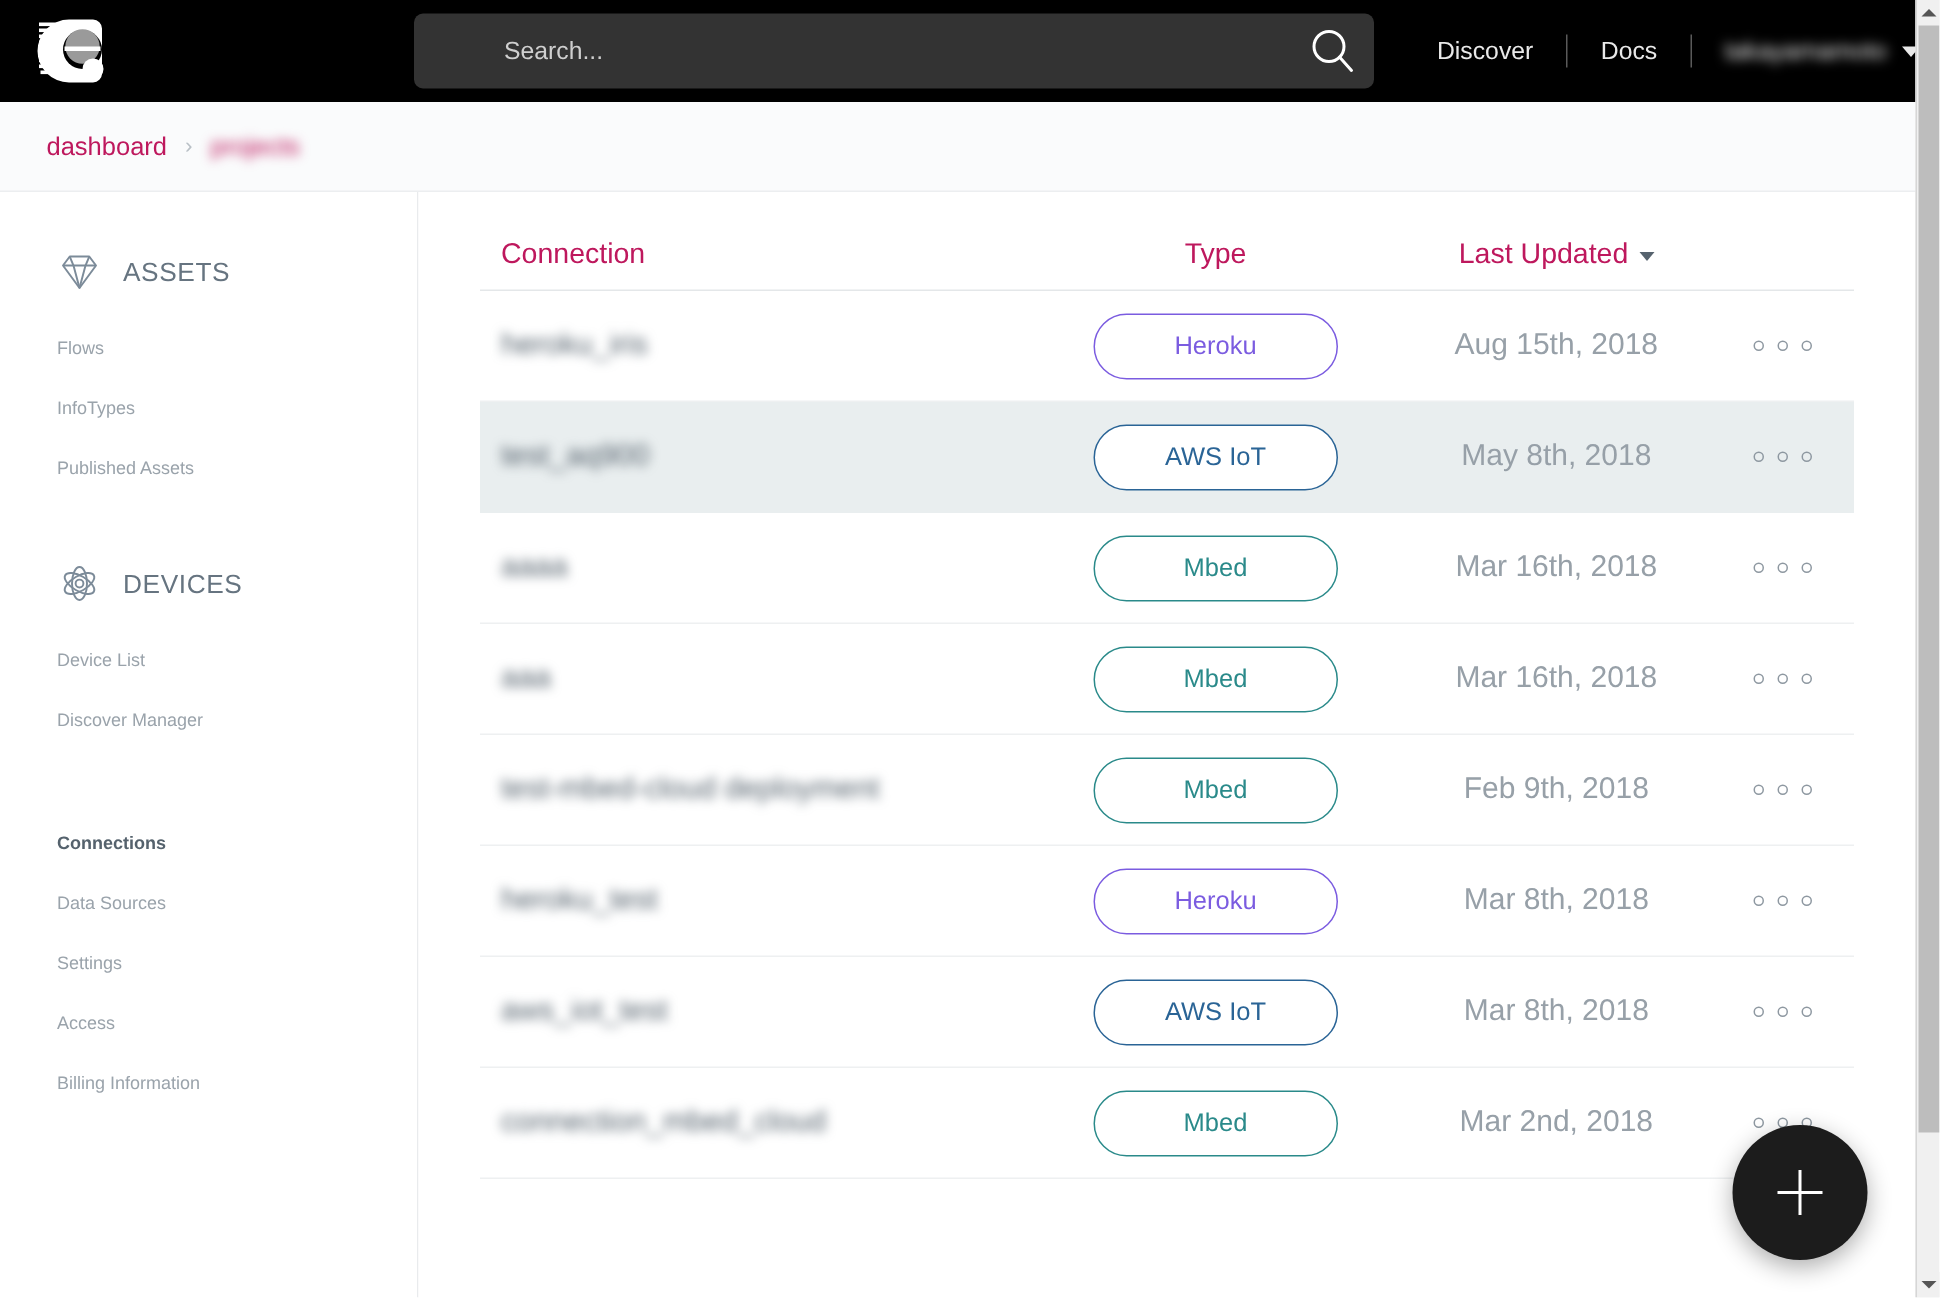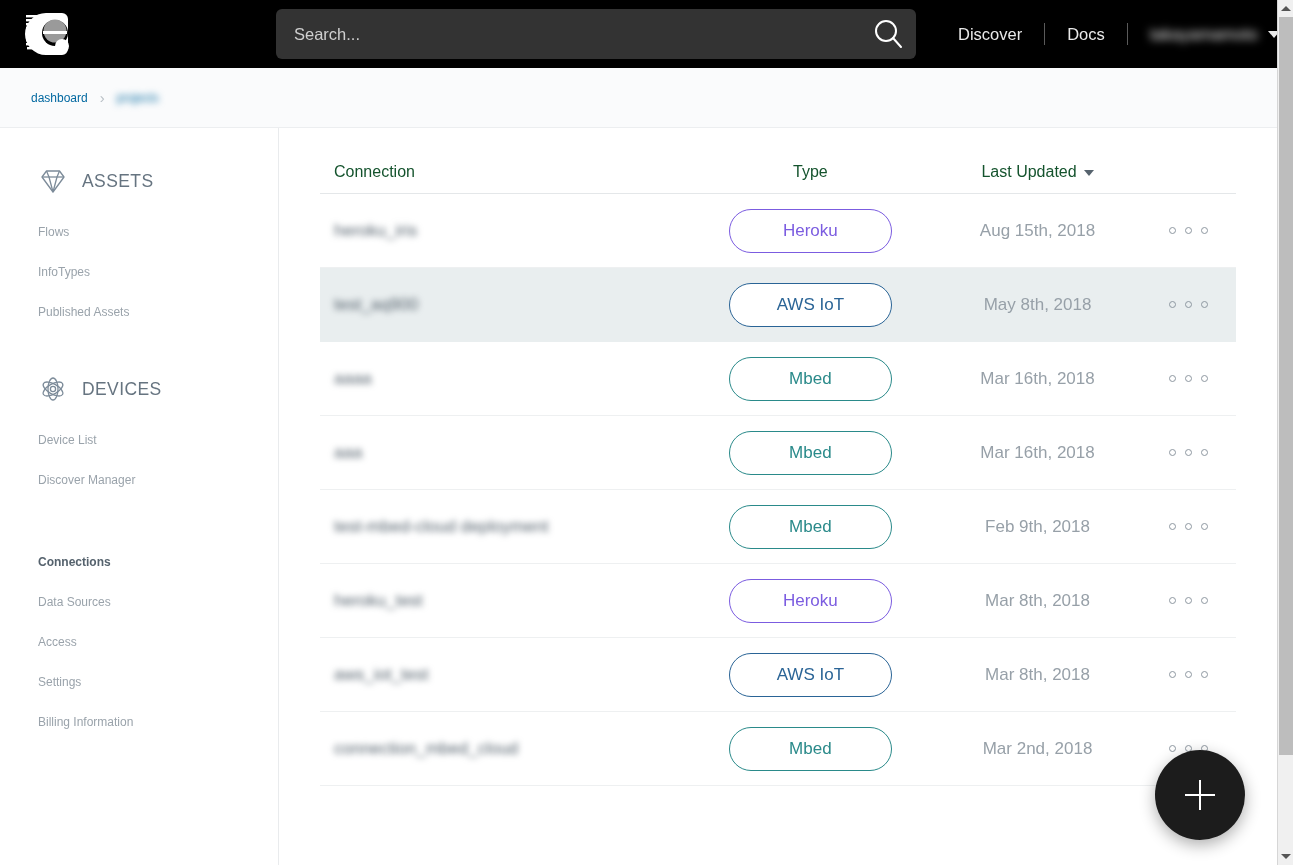--- a/index.html
+++ b/index.html
@@ -27,21 +27,21 @@
     display: flex; align-items: center; justify-content: center;
     flex: 0 0 auto;
   }
   .logo-mark { width: 52px; height: 50px; display:block; }
 
   .search-box {
     position: absolute; left: 276px; top: 9px;
     width: 640px; height: 50px;
     background: #333333;
     border-radius: 6px;
-    display: flex; align-items: center;
+    display: flex; align-items: center; padding-left: 42px;
   }
   .search-input {
     flex: 1 1 auto;
     background: transparent; border: none; outline: none;
     color: #d8d8d8;
     font-family: "Liberation Sans", sans-serif;
     font-size: 16.5px;
     padding: 0 18px 0 18px;
     height: 100%;
   }
@@ -88,22 +88,22 @@
   
   .breadcrumb {
     position: absolute; top: 68px; left: 0;
     width: 1277px; height: 60px;
     background: #fafbfc;
     display: flex; align-items: center;
     padding-left: 31px;
     border-bottom: 1px solid #eceef0;
   }
   .crumb {
-    color: #0369a1;
-    font-size: 12px;
+    color: #be185d;
+    font-size: 17px;
     text-decoration: none;
   }
   .crumb.blurred { filter: blur(3.6px); -webkit-filter: blur(3.6px); }
   .crumb-sep { color: #b9c0c6; font-size: 15px; padding: 0 12px; }
 
   
   .sidebar {
     position: absolute; top: 128px; left: 0;
     width: 279px; height: 737px;
     background: #ffffff;
@@ -141,21 +141,21 @@
   }
   .table {
     margin: 0 41px 0 41px;
   }
   .thead {
     display: flex; align-items: flex-end;
     height: 66px;
     border-bottom: 1px solid #e4e7e9;
   }
   .th {
-    color: #14532d; font-size: 16px;
+    color: #be185d; font-size: 19px;
     padding-bottom: 12px;
   }
   .c-name  { width: 382px; padding-left: 14px; }
   .c-type  { width: 260px; text-align: center; }
   .c-date  { width: 215px; text-align: center; }
   .c-menu  { width: 100px; text-align: center; }
 
   .th.c-date { display: flex; align-items: center; justify-content: center; gap: 7px; cursor: pointer;}
   .sort-caret {
     width: 0; height: 0;
@@ -166,21 +166,21 @@
   }
 
   .row {
     display: flex; align-items: center;
     height: 74px;
     border-bottom: 1px solid #eef0f1;
   }
   .row.selected { background: #e9eeef; border-bottom-color: #e9eeef; }
   .row.selected + .row { border-top: none; }
 
-  .cell { font-size: 17px; }
+  .cell { font-size: 20px; }
   .cell.c-name {
     color: #55626d;
     filter: blur(3.4px); -webkit-filter: blur(3.4px);
     white-space: nowrap;
   }
   .cell.c-date { color: #97a0a8; }
 
   .badge {
     display: inline-flex; align-items: center; justify-content: center;
     min-width: 163px; height: 44px;
@@ -345,22 +345,22 @@
     <div class="nav-list">
       <a href="#" class="nav-item">Device List</a>
       <a href="#" class="nav-item">Discover Manager</a>
     </div>
 
     <div class="sec-gap"></div>
 
     <div class="nav-list">
       <a href="#" class="nav-item active">Connections</a>
       <a href="#" class="nav-item">Data Sources</a>
+      <a href="#" class="nav-item">Settings</a>
       <a href="#" class="nav-item">Access</a>
-      <a href="#" class="nav-item">Settings</a>
       <a href="#" class="nav-item">Billing Information</a>
     </div>
   </div>
 
   <div class="main">
     <div class="table">
 
       <div class="thead">
         <div class="th c-name">Connection</div>
         <div class="th c-type">Type</div>

